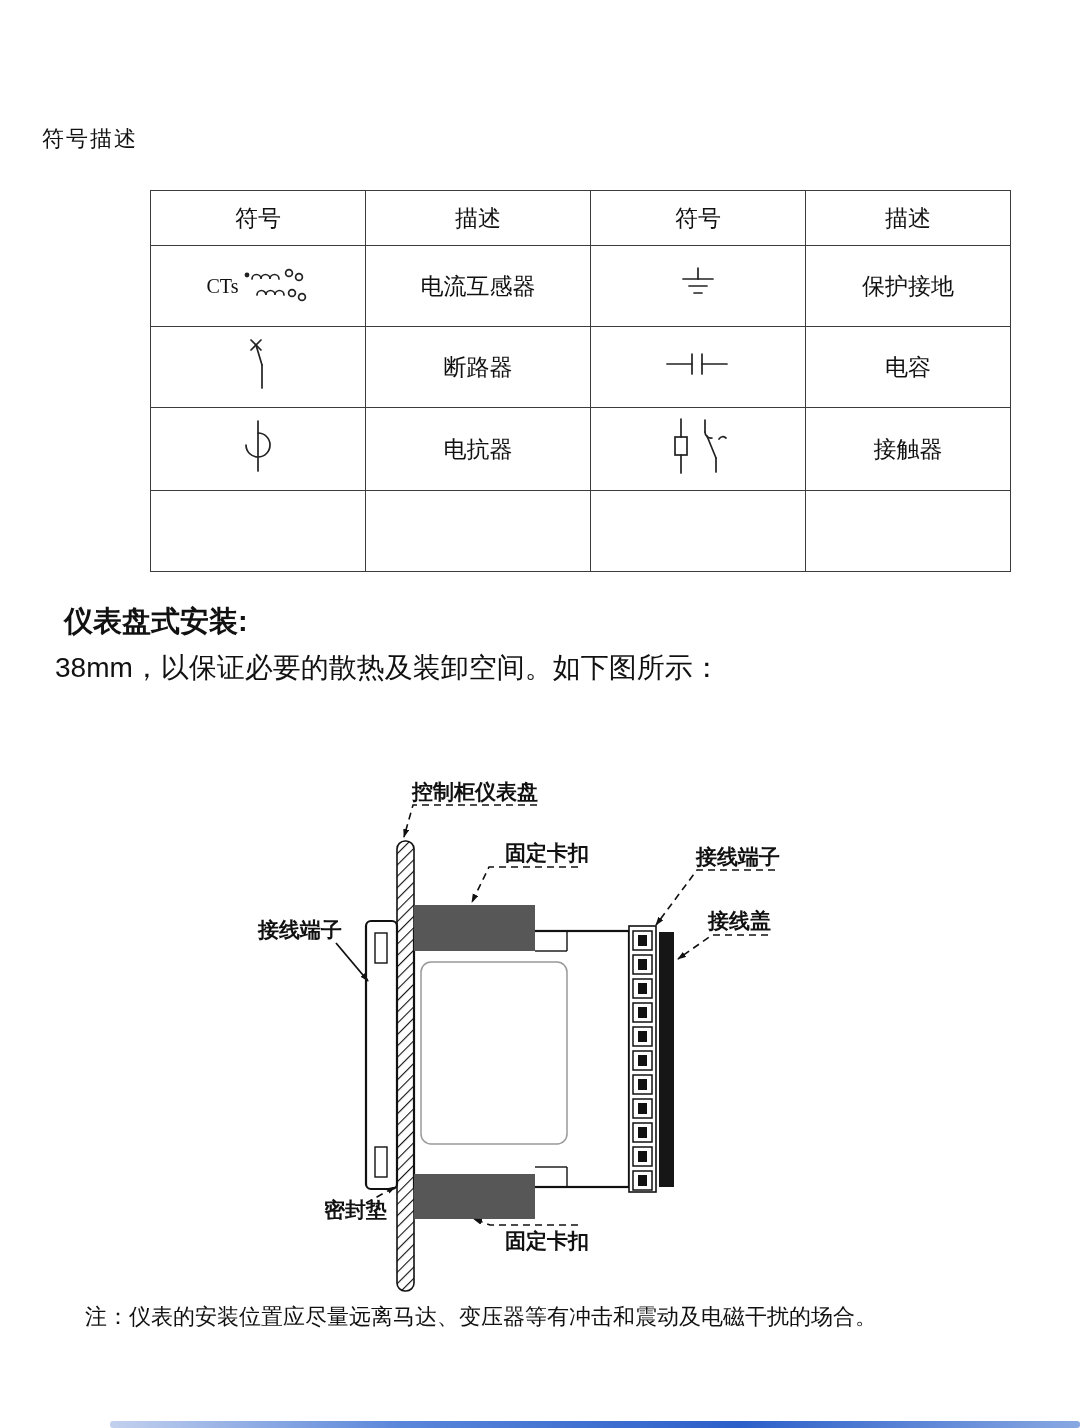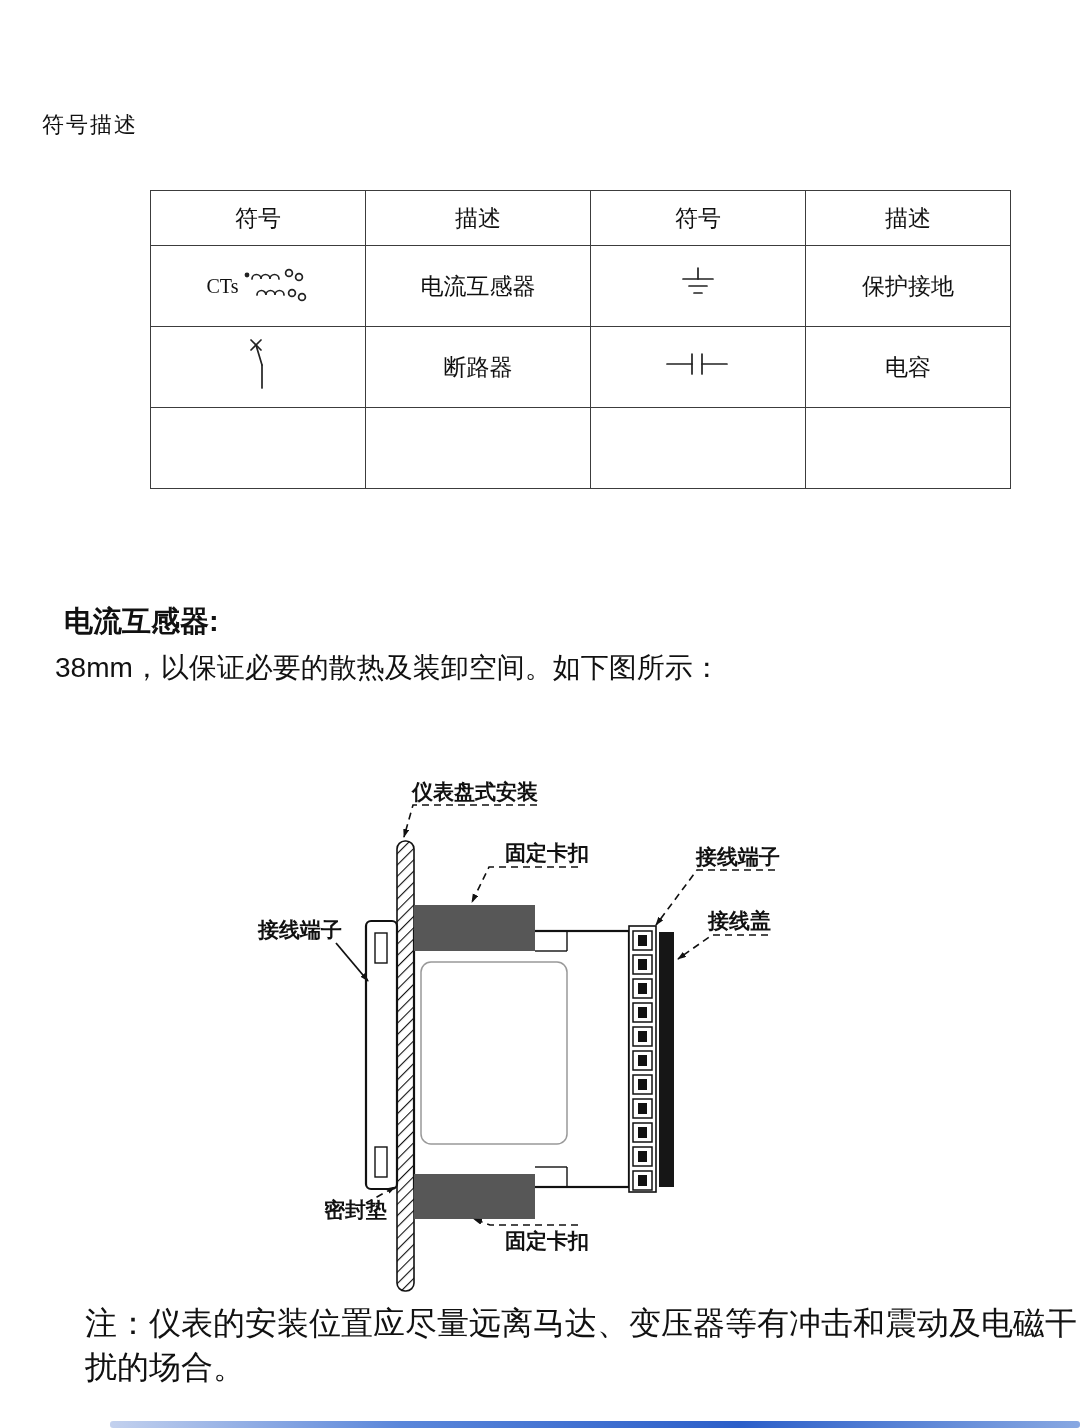--- a/index.html
+++ b/index.html
@@ -1,19 +1,19 @@
 <!DOCTYPE html>
 <html><head>
 <meta charset="utf-8">
 <style>
   html,body{margin:0;padding:0;background:#ffffff;}
   .page{position:relative;width:1080px;height:1428px;background:#ffffff;
         font-family:"Liberation Serif","DejaVu Serif",serif;color:#111;overflow:hidden;}
 
-  .doc-title{position:absolute;left:42px;top:110px;font-size:22px;letter-spacing:2px;}
+  .doc-title{position:absolute;left:42px;top:124px;font-size:22px;letter-spacing:2px;}
 
   .sym-table{position:absolute;left:150px;top:190px;width:860px;border-collapse:collapse;table-layout:fixed;}
   .sym-table td{border:1.5px solid #3c3c3c;text-align:center;vertical-align:middle;font-size:23px;padding:7px;}
   .sym-table tr.hdr td{height:40px;}
   .sym-table tr.row td{height:66px;}
   .symwrap{display:flex;align-items:center;justify-content:center;gap:3px;}
   .cts-text{font-size:20px;}
 
   .icon{stroke:#222;stroke-width:1.7;fill:none;stroke-linecap:round;}
   .icon .dot{fill:#222;stroke:none;}
@@ -26,21 +26,21 @@
 
   .diagram{position:absolute;left:0;top:775px;width:1080px;height:530px;}
   .dsvg{position:absolute;left:0;top:0;}
   .dlabel{position:absolute;font-family:"Liberation Sans","DejaVu Sans",sans-serif;
           font-weight:bold;font-size:21px;white-space:nowrap;color:#111;}
 
   .dash{fill:none;stroke:#111;stroke-width:1.6;stroke-dasharray:7 5;}
   .solid{fill:none;stroke:#111;stroke-width:1.8;}
   .pin{fill:#111;stroke:none;}
 
-  .note{position:absolute;left:85px;top:1302px;font-family:Liberation Sans, sans-serif;font-size:32px;}
+  .note{position:absolute;left:85px;top:1302px;font-family:Liberation Sans, sans-serif;font-size:22px;}
   .page-edge{position:absolute;left:110px;top:1421px;width:970px;height:7px;border-radius:3px;
              background:linear-gradient(90deg,#c3d1ee 0%,#5a86da 30%,#2c5fc9 65%,#88a8e2 100%);}
 </style>
 </head>
 <body>
 
 <div class="page">
 
   <div class="doc-title">符号描述</div>
 
@@ -100,31 +100,53 @@
           <svg class="icon" width="70" height="28" viewBox="0 0 70 28">
             <line x1="4" y1="14" x2="29" y2="14"></line>
             <line x1="29" y1="4" x2="29" y2="24"></line>
             <line x1="39" y1="4" x2="39" y2="24"></line>
             <line x1="39" y1="14" x2="64" y2="14"></line>
           </svg>
         </td>
         <td>电容</td>
       </tr>
 
+      <tr class="row">
+        <td>
+          <svg class="icon" width="42" height="56" viewBox="0 0 42 56">
+            <path d="M21 15 A12 12 0 1 1 9 27"></path>
+            <line x1="21" y1="3" x2="21" y2="53"></line>
+          </svg>
+        </td>
+        <td>电抗器</td>
+        <td>
+          <svg class="icon" width="62" height="62" viewBox="0 0 62 62">
+            <line x1="14" y1="4" x2="14" y2="22"></line>
+            <rect x="8" y="22" width="12" height="18"></rect>
+            <line x1="14" y1="40" x2="14" y2="58"></line>
+            <line x1="38" y1="5" x2="38" y2="17"></line>
+            <path d="M38 17 a6 6 0 0 0 7 6"></path>
+            <line x1="40" y1="21" x2="49" y2="43"></line>
+            <line x1="49" y1="43" x2="49" y2="57"></line>
+            <path d="M52 24 q3 -4 7 -1"></path>
+          </svg>
+        </td>
+        <td>接触器</td>
+      </tr>
 
       <tr class="row">
         <td></td>
         <td></td>
         <td></td>
         <td></td>
       </tr>
     </tbody>
   </table>
 
-  <div class="sec-heading">电流互感器:</div>
+  <div class="sec-heading">仪表盘式安装:</div>
 
   <div class="para">
     <div>38mm，以保证必要的散热及装卸空间。如下图所示：</div>
   </div>
 
   <div class="diagram">
     <svg class="dsvg" width="1080" height="530" viewBox="0 0 1080 530">
       <defs>
         <pattern id="hatch" width="8" height="8" patternUnits="userSpaceOnUse" patternTransform="rotate(45)">
           <rect width="8" height="8" fill="#ffffff"></rect>
@@ -181,21 +203,21 @@
 
       <path class="dash" d="M537,30 L413,30 L404,62" marker-end="url(#arr)"></path>
       <path class="dash" d="M578,92 L489,92 L472,127" marker-end="url(#arr)"></path>
       <path class="dash" d="M775,95 L697,95 L656,150" marker-end="url(#arr)"></path>
       <path class="dash" d="M768,160 L712,160 L678,184" marker-end="url(#arr)"></path>
       <path class="solid" d="M336,168 L368,206" marker-end="url(#arr)"></path>
       <path class="dash" d="M366,428 L395,412" marker-end="url(#arr)"></path>
       <path class="dash" d="M578,450 L490,450 L474,444" marker-end="url(#arr)"></path>
     </svg>
 
-    <div class="dlabel" style="left:412px;top:3px;">仪表盘式安装</div>
+    <div class="dlabel" style="left:412px;top:3px;">控制柜仪表盘</div>
     <div class="dlabel" style="left:505px;top:64px;">固定卡扣</div>
     <div class="dlabel" style="left:696px;top:68px;text-align:center;">接线端子</div>
     <div class="dlabel" style="left:708px;top:132px;">接线盖</div>
     <div class="dlabel" style="left:258px;top:141px;">接线端子</div>
     <div class="dlabel" style="left:324px;top:421px;">密封垫</div>
     <div class="dlabel" style="left:505px;top:452px;">固定卡扣</div>
   </div>
 
   <div class="note">注：仪表的安装位置应尽量远离马达、变压器等有冲击和震动及电磁干扰的场合。</div>
 

